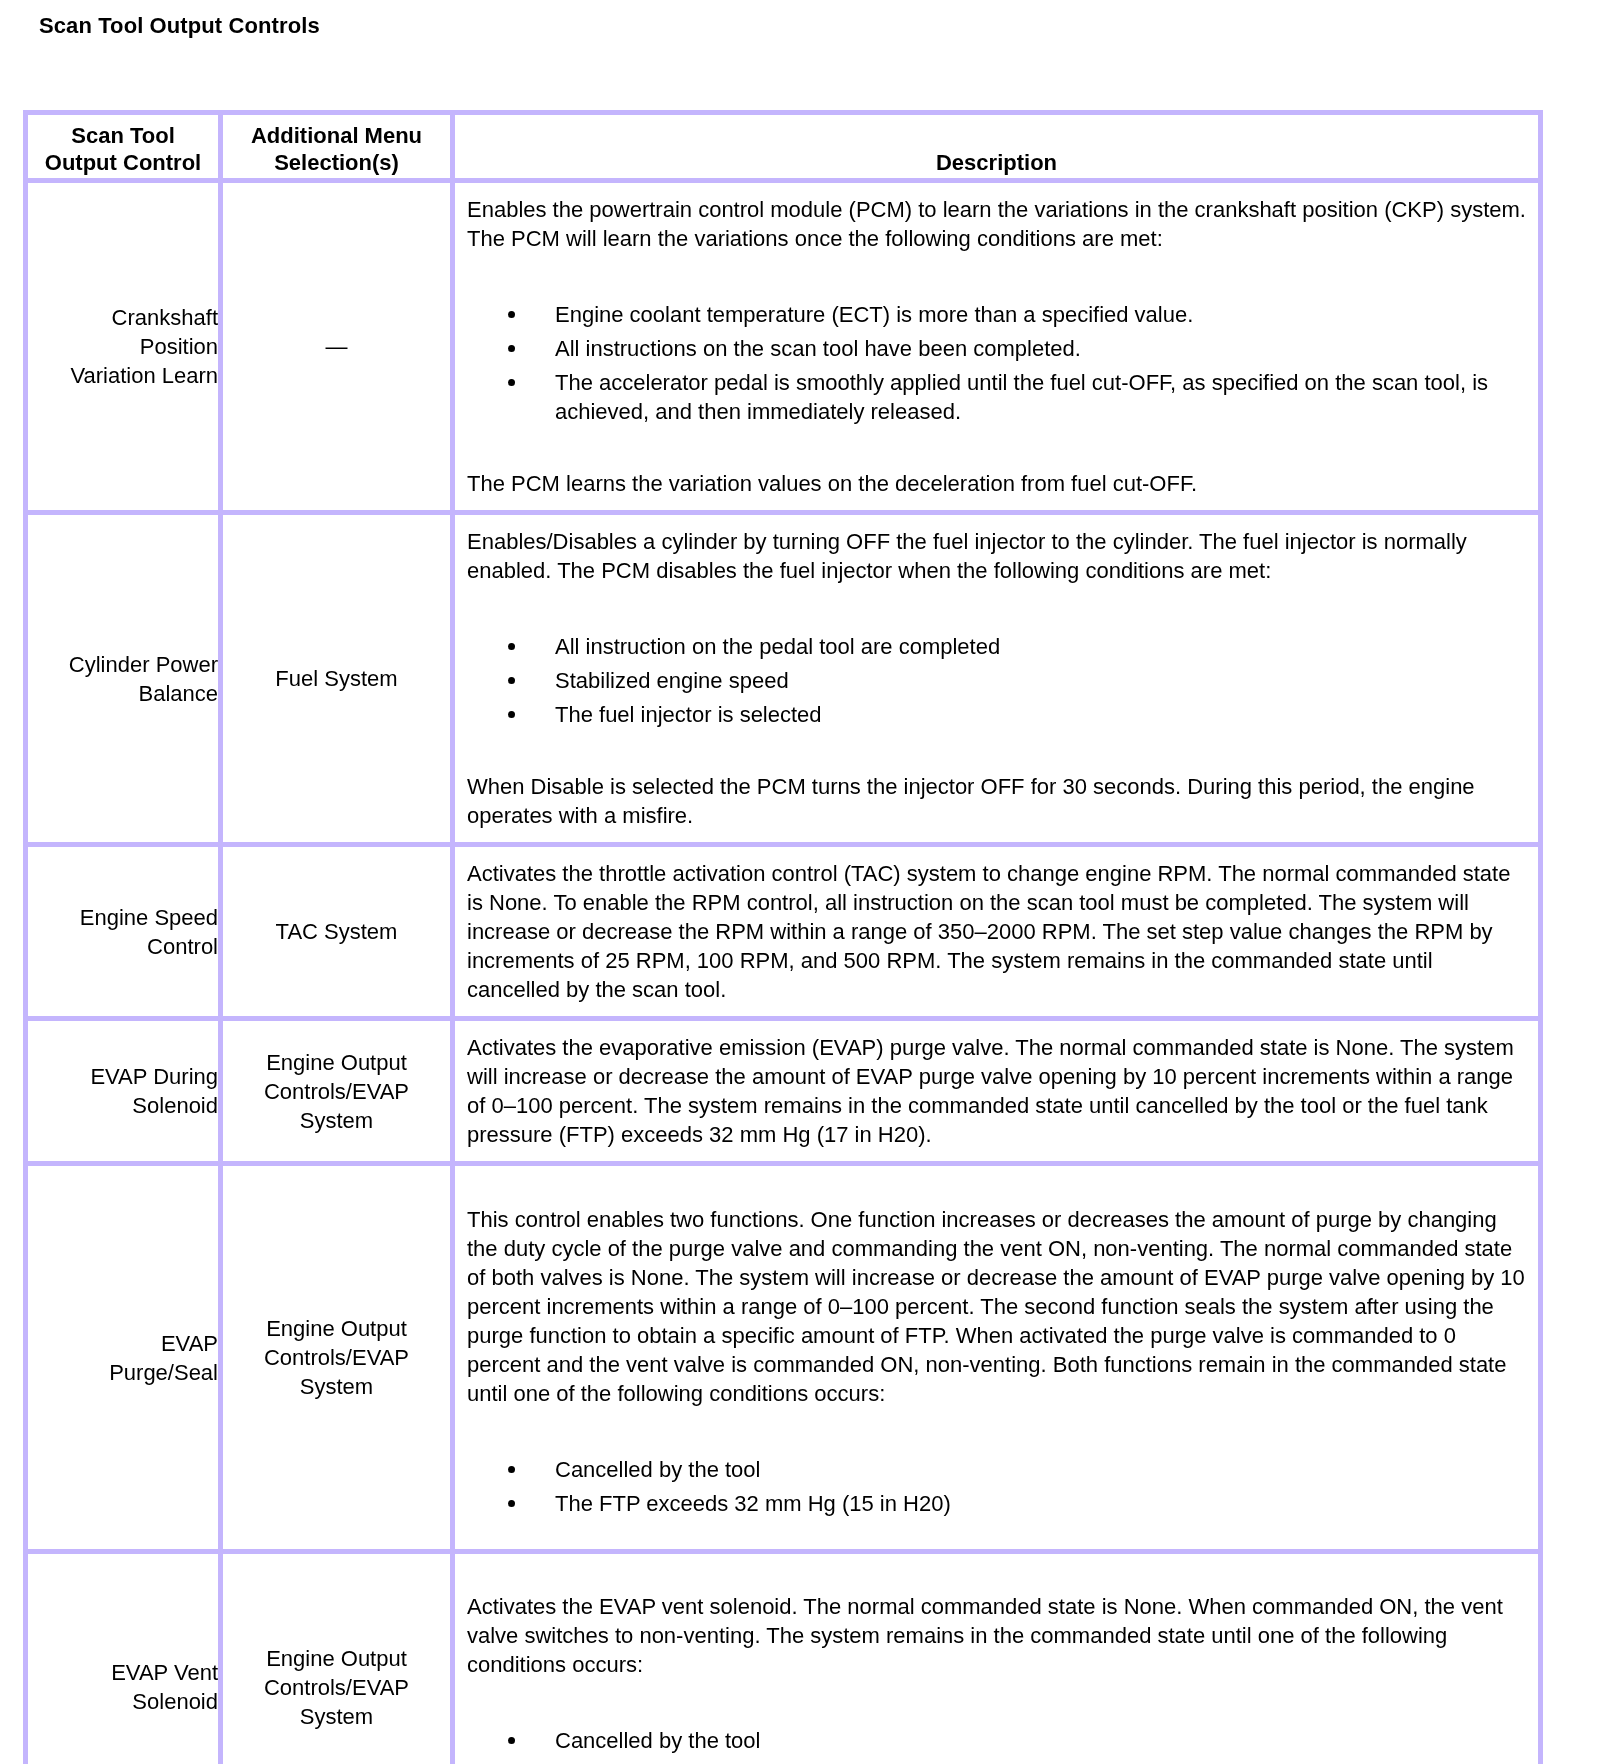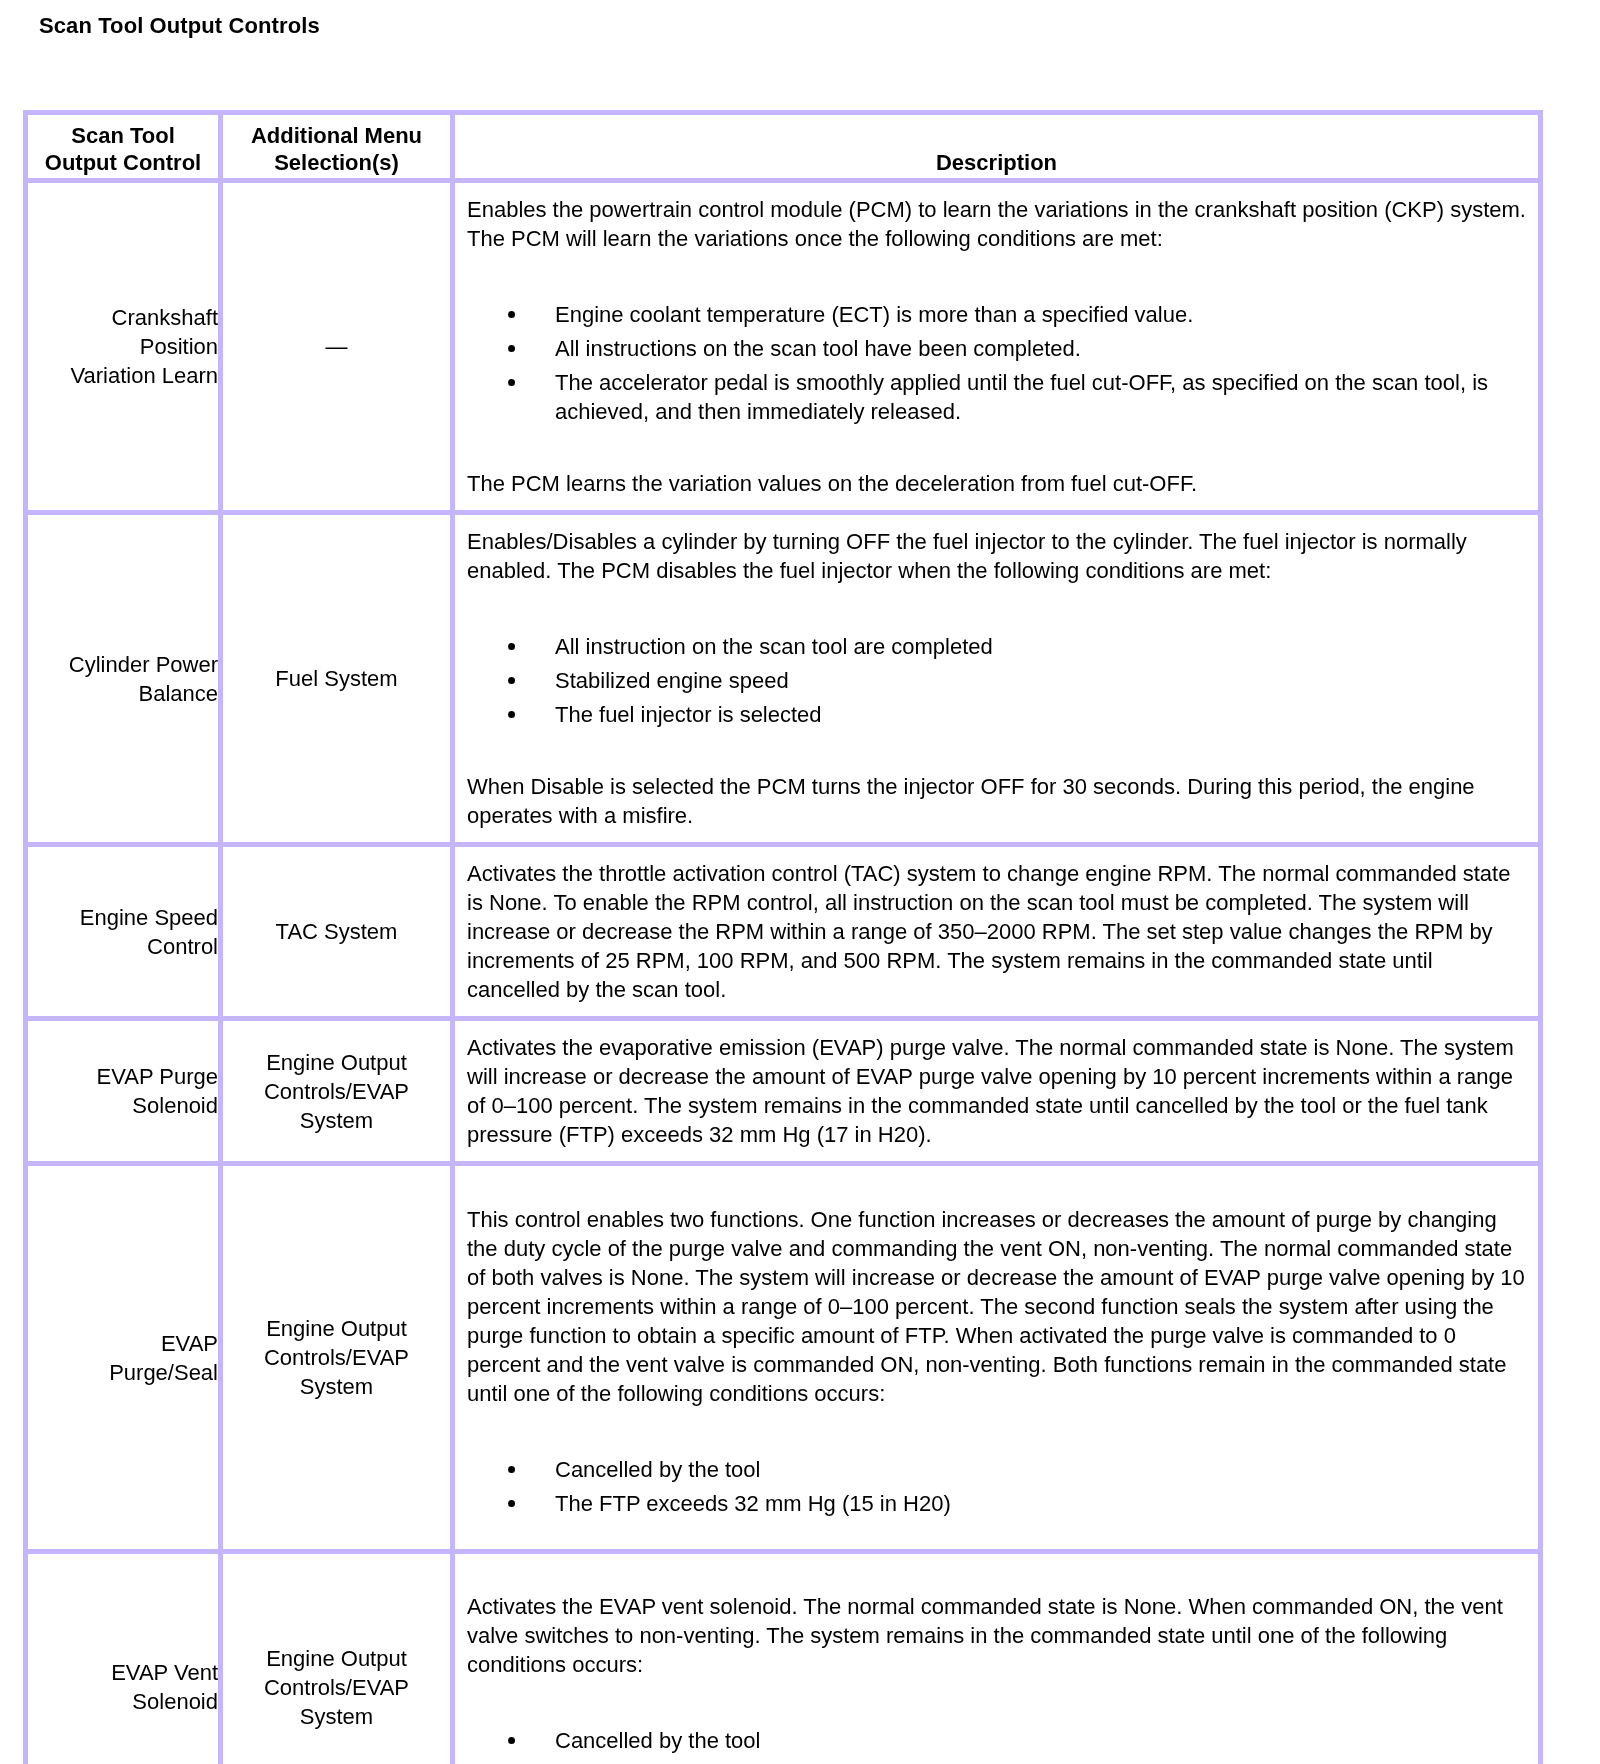--- a/index.html
+++ b/index.html
@@ -143,21 +143,21 @@
         <div>Cylinder Power</div>
         <div>Balance</div>
       </td>
       <td class="col-menu">
         <div>Fuel System</div>
       </td>
       <td class="col-desc">
         <p class="desc-para">Enables/Disables a cylinder by turning OFF the fuel injector to the cylinder. The fuel injector is normally enabled. The PCM disables the fuel injector when the following conditions are met:</p>
         <div class="gap"></div>
         <ul class="bullets">
-          <li><span class="bullet-dot"></span><span>All instruction on the scan tool are completed</span></li>
+          <li><span class="bullet-dot"></span><span>All instruction on the pedal tool are completed</span></li>
           <li><span class="bullet-dot"></span><span>Stabilized engine speed</span></li>
           <li><span class="bullet-dot"></span><span>The fuel injector is selected</span></li>
         </ul>
         <div class="gap" style="height:26px"></div>
         <p class="desc-para">When Disable is selected the PCM turns the injector OFF for 30 seconds. During this period, the engine operates with a misfire.</p>
       </td>
     </tr>
 
     <tr style="height:153px">
       <td class="col-control">
@@ -167,21 +167,21 @@
       <td class="col-menu">
         <div>TAC System</div>
       </td>
       <td class="col-desc">
         <p class="desc-para">Activates the throttle activation control (TAC) system to change engine RPM. The normal commanded state is None. To enable the RPM control, all instruction on the scan tool must be completed. The system will increase or decrease the RPM within a range of 350–2000 RPM. The set step value changes the RPM by increments of 25 RPM, 100 RPM, and 500 RPM. The system remains in the commanded state until cancelled by the scan tool.</p>
       </td>
     </tr>
 
     <tr style="height:127px">
       <td class="col-control">
-        <div>EVAP Purge</div>
+        <div>EVAP During</div>
         <div>Solenoid</div>
       </td>
       <td class="col-menu">
         <div>Engine Output</div>
         <div>Controls/EVAP</div>
         <div>System</div>
       </td>
       <td class="col-desc">
         <p class="desc-para">Activates the evaporative emission (EVAP) purge valve. The normal commanded state is None. The system will increase or decrease the amount of EVAP purge valve opening by 10 percent increments within a range of 0–100 percent. The system remains in the commanded state until cancelled by the tool or the fuel tank pressure (FTP) exceeds 32 mm Hg (17 in H20).</p>
       </td>

